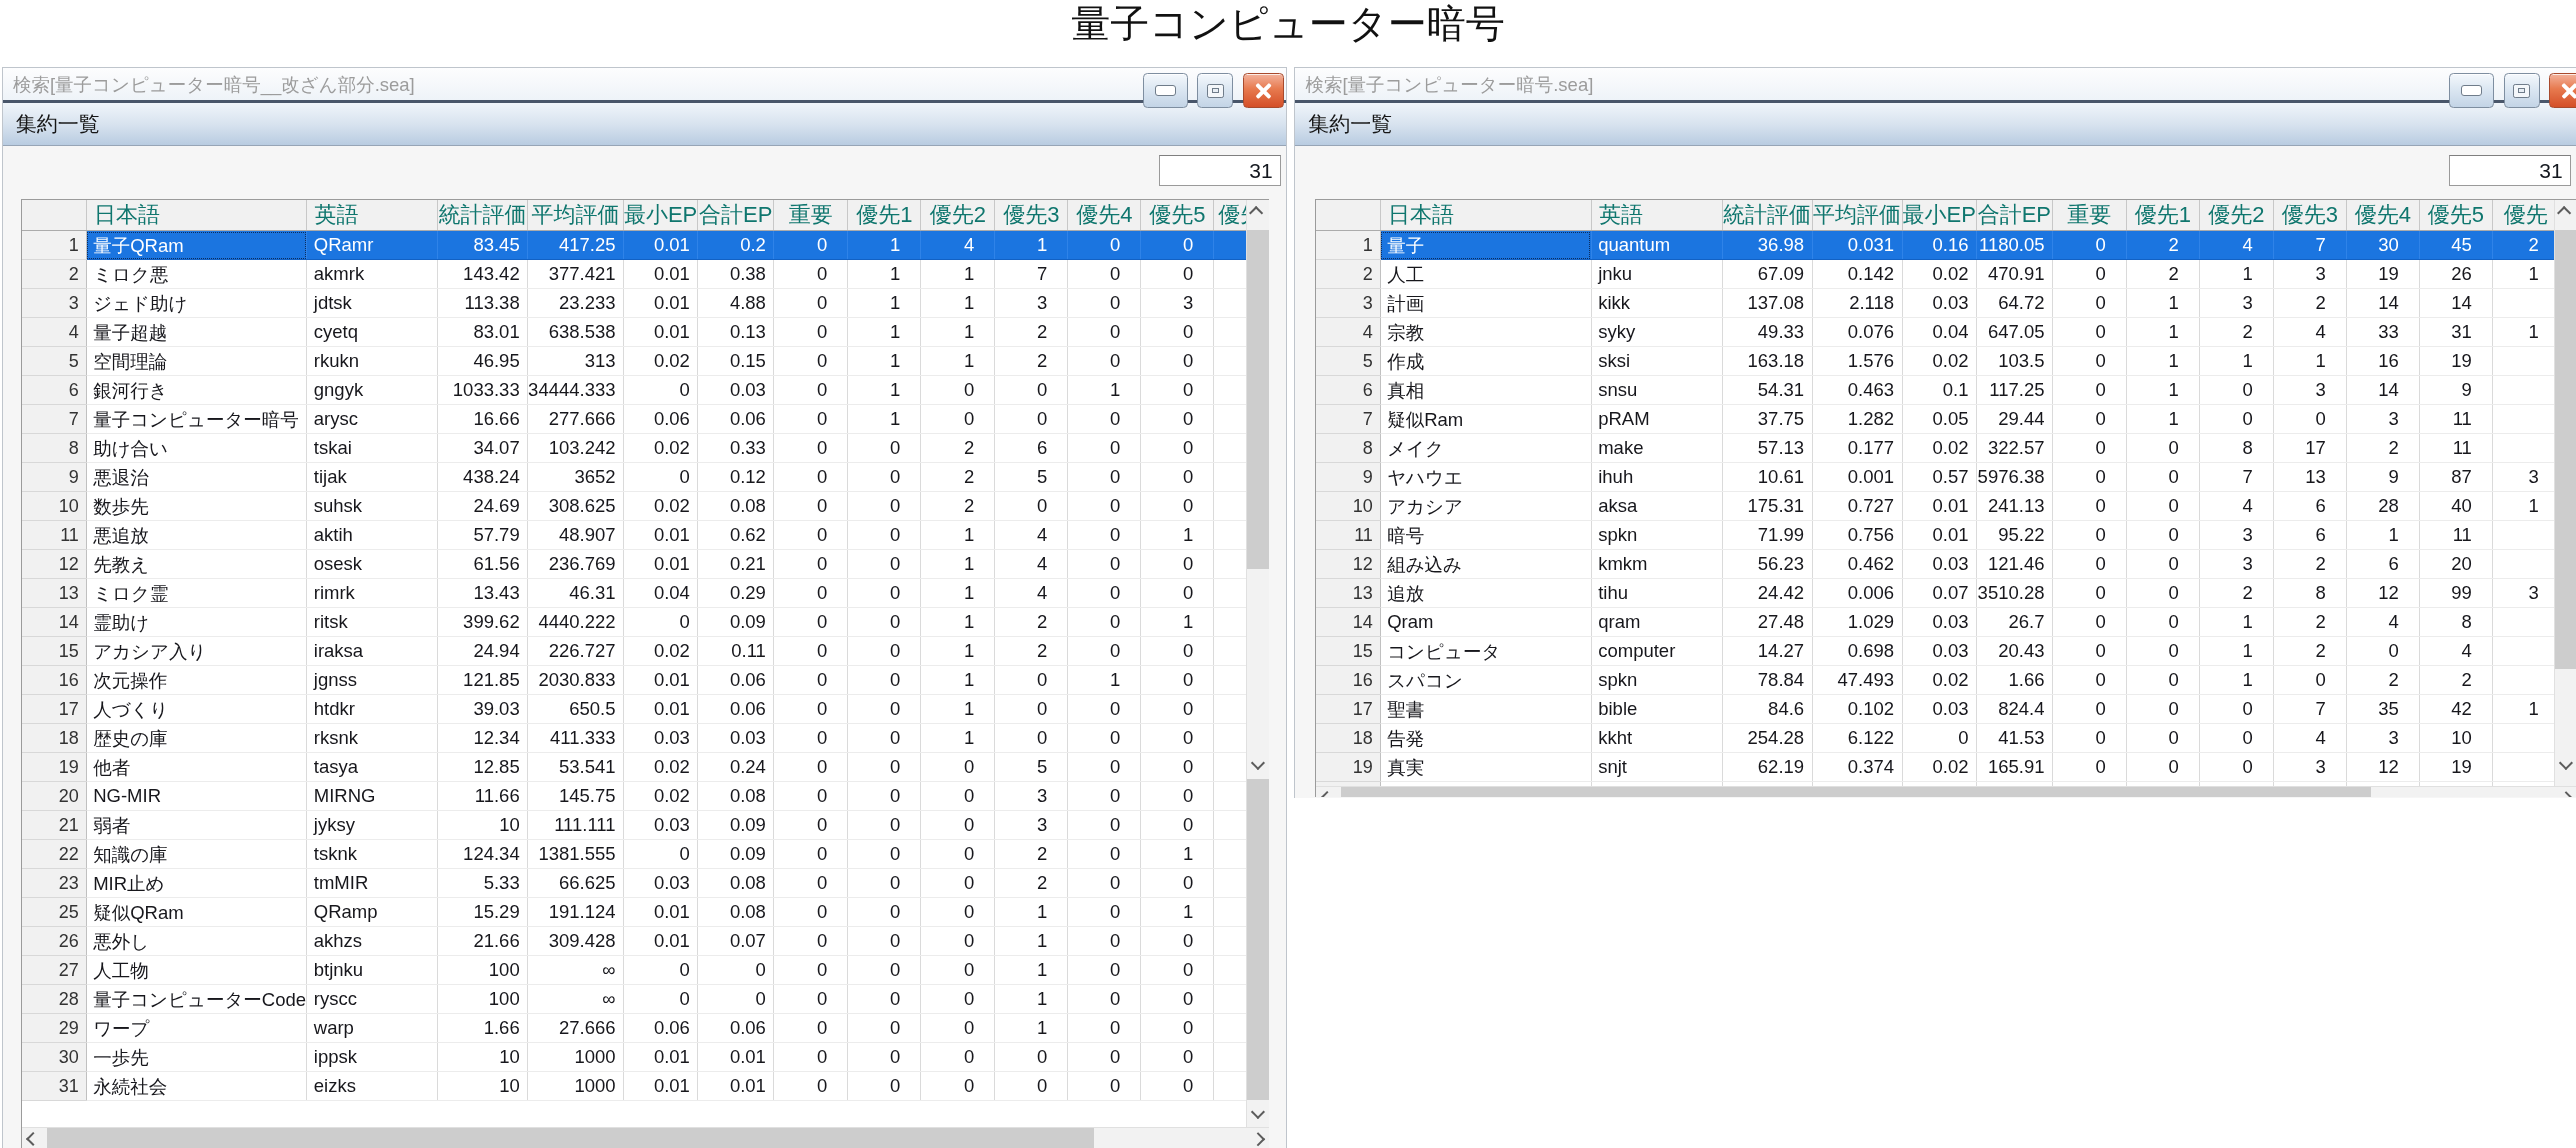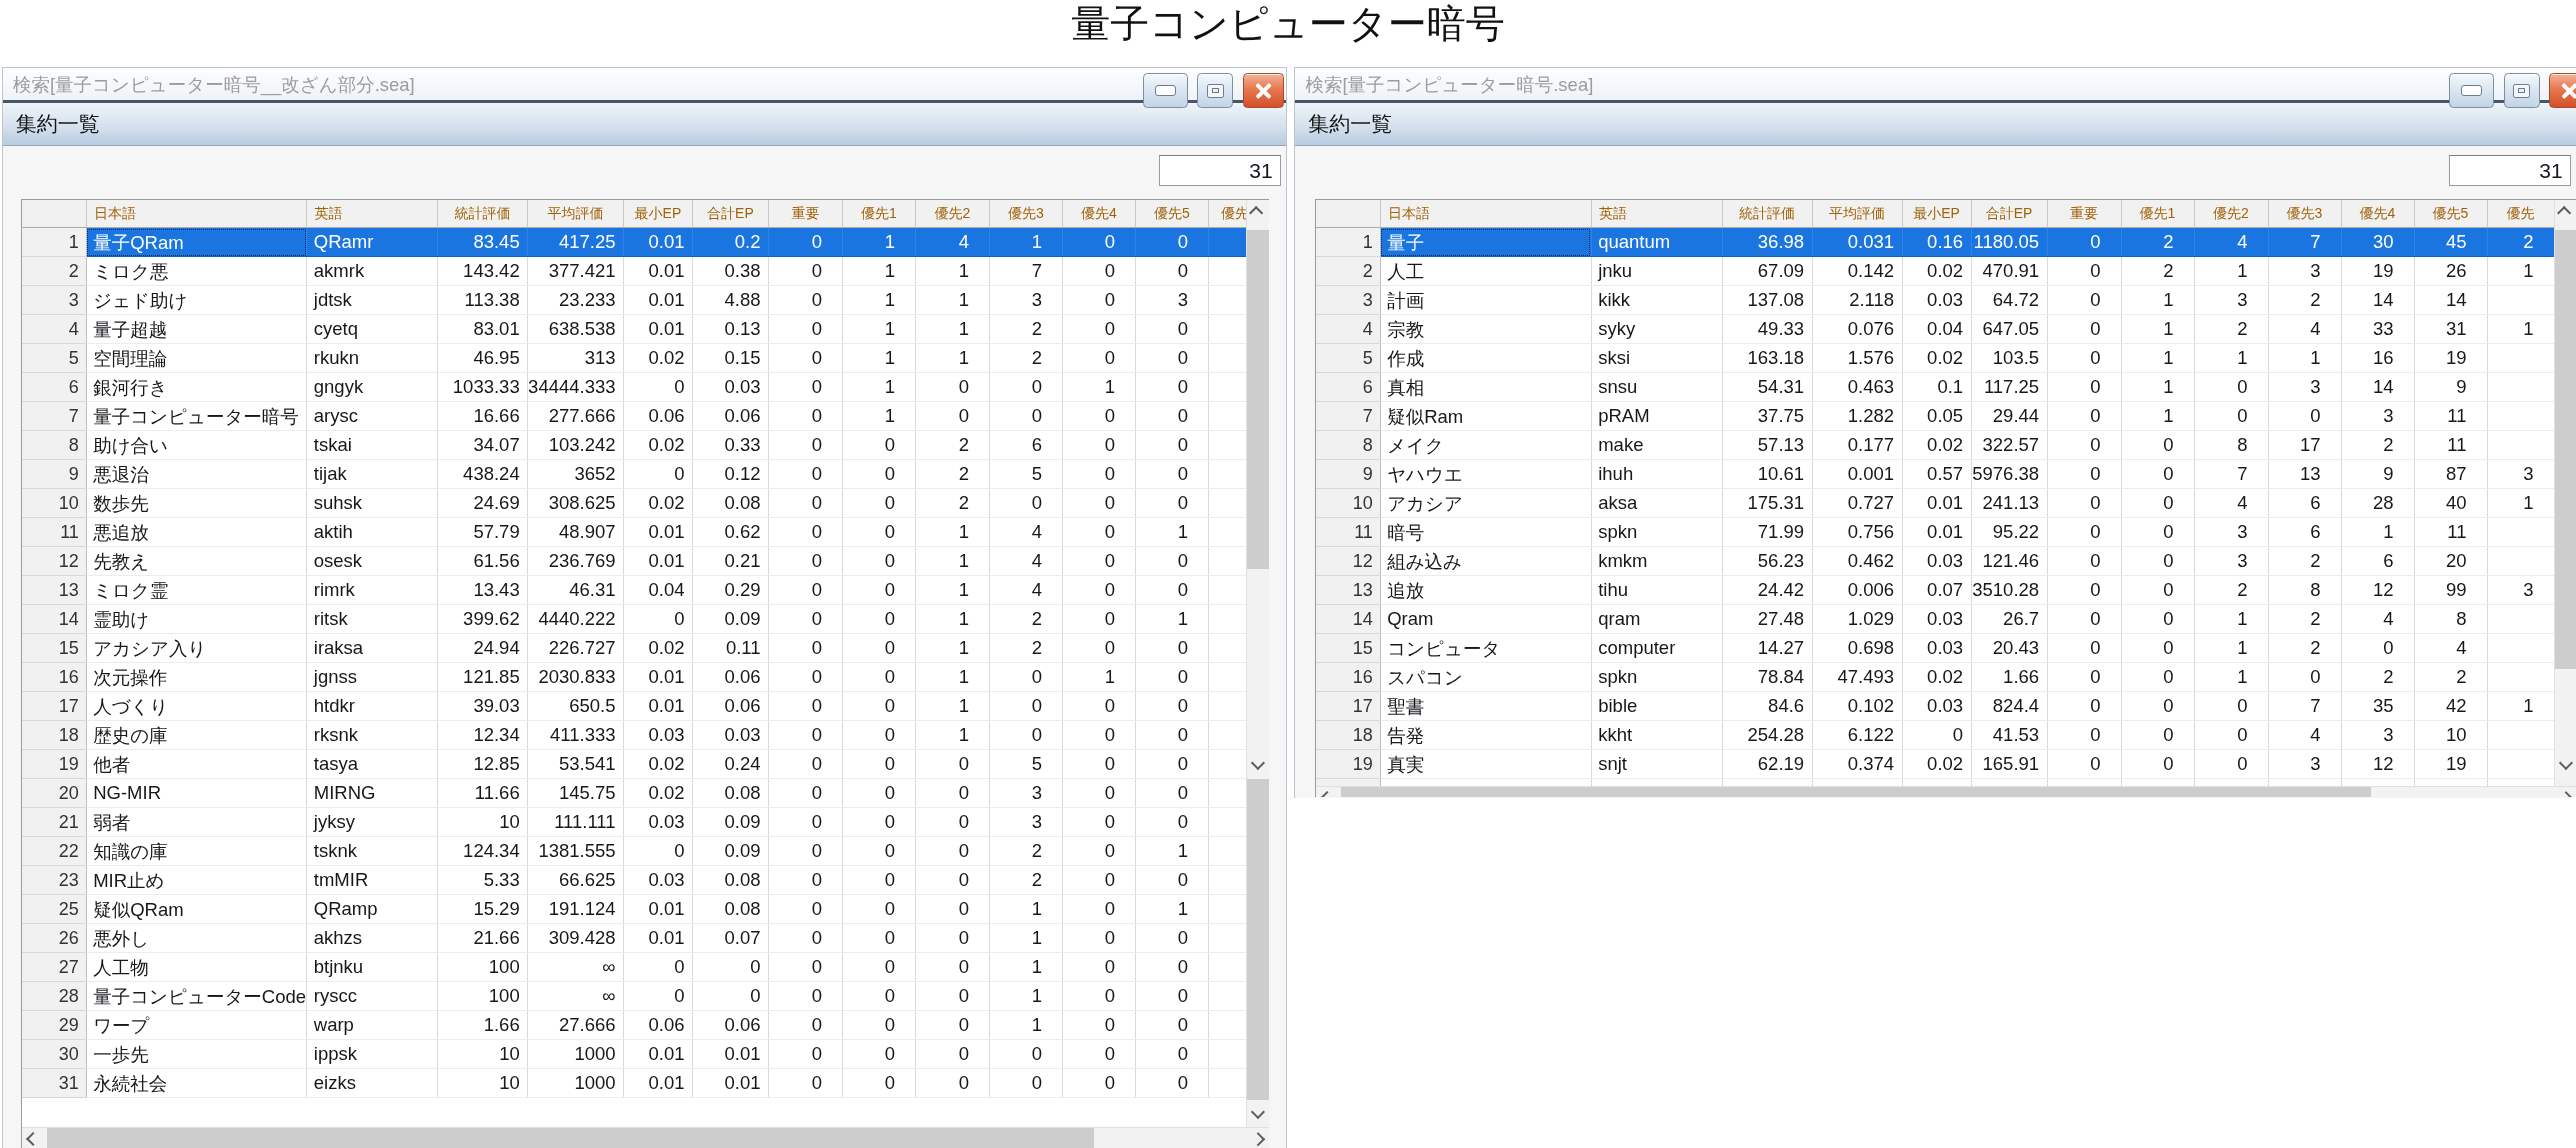--- a/index.html
+++ b/index.html
@@ -38,21 +38,21 @@
 
   .count-box{position:absolute;top:9px;width:122px;height:31px;background:#fff;
         border:0.7px solid #9a9a9a;border-top-color:#7f7f7f;box-sizing:border-box;
         font-size:21px;line-height:30px;text-align:right;padding-right:7.4px;color:#14181f;}
 
   
   .grid{position:absolute;background:#fff;border-top:0.7px solid #9b9b9b;border-left:0.7px solid #9b9b9b;
         overflow:hidden;box-sizing:border-box;}
   .grid table{table-layout:fixed;border-collapse:collapse;}
   .grid th{height:27.4px;background:#f1f1f1;border-right:0.7px solid #c8c8c8;border-bottom:0.7px solid #ababab;
-        font-weight:normal;font-size:14px;color:#a16207;overflow:hidden;white-space:nowrap;padding:0;}
+        font-weight:normal;font-size:22px;color:#0f766e;overflow:hidden;white-space:nowrap;padding:0;}
   .grid th.h-left{text-align:left;padding-left:7.4px;}
   .grid th.h-center{text-align:center;margin-left:15px;}
   .grid td{height:28px;font-size:18.5px;overflow:hidden;white-space:nowrap;padding:0;
         border-right:0.7px solid #dadada;border-bottom:0.7px solid #ececec;background:#fff;color:#17171c;}
   .grid td.rn{background:#f1f1f1;border-right:0.7px solid #c0c0c0;border-bottom:0.7px solid #d8d8d8;
         text-align:right;padding-right:6.7px;color:#333;font-size:18px;}
   .grid td.c-jp,.grid td.c-en{text-align:left;padding-left:6.7px;}
   .grid td.c-num{text-align:right;padding-right:7.4px;}
   .grid td.c-num.pad{padding-right:20px;}
   .grid tr.sel td:not(.rn){background:#1b75e0;color:#fff;border-right-color:#2f83e8;border-bottom-color:#1261c4;}

